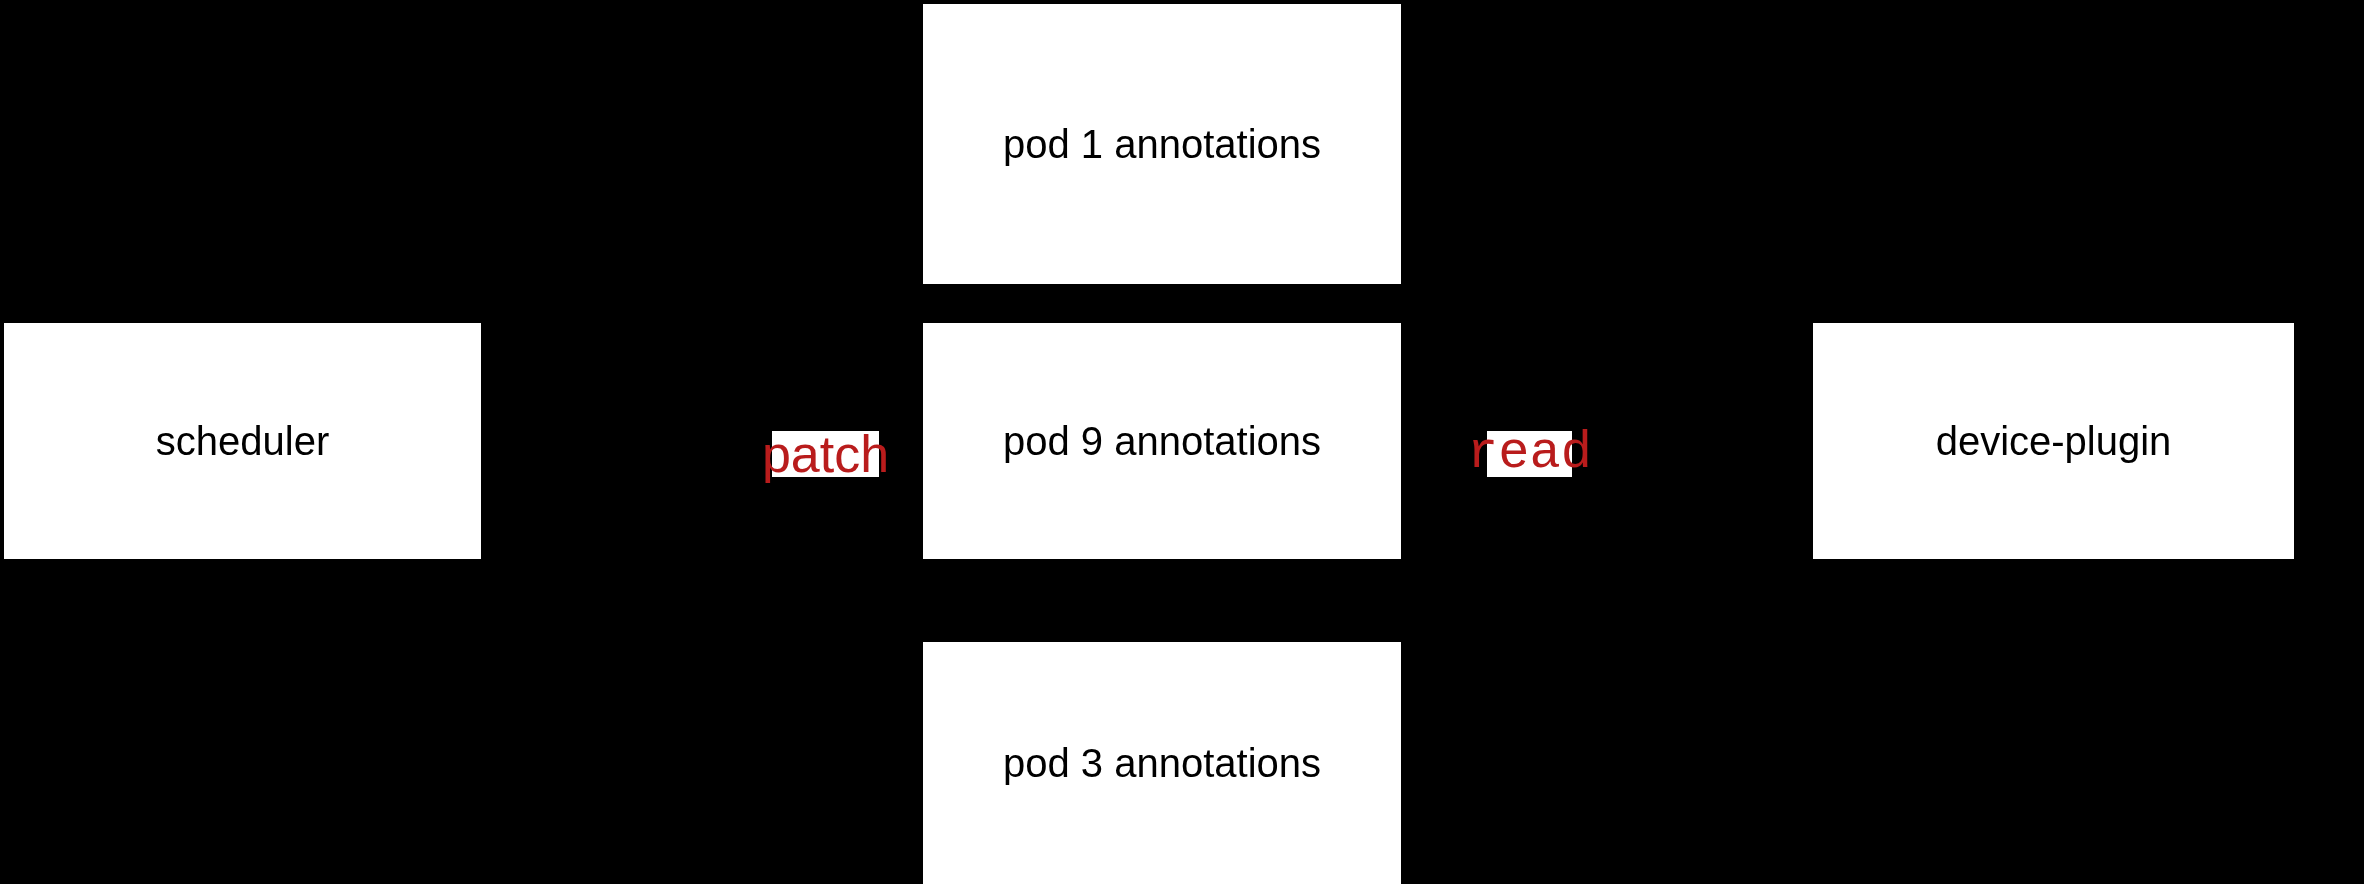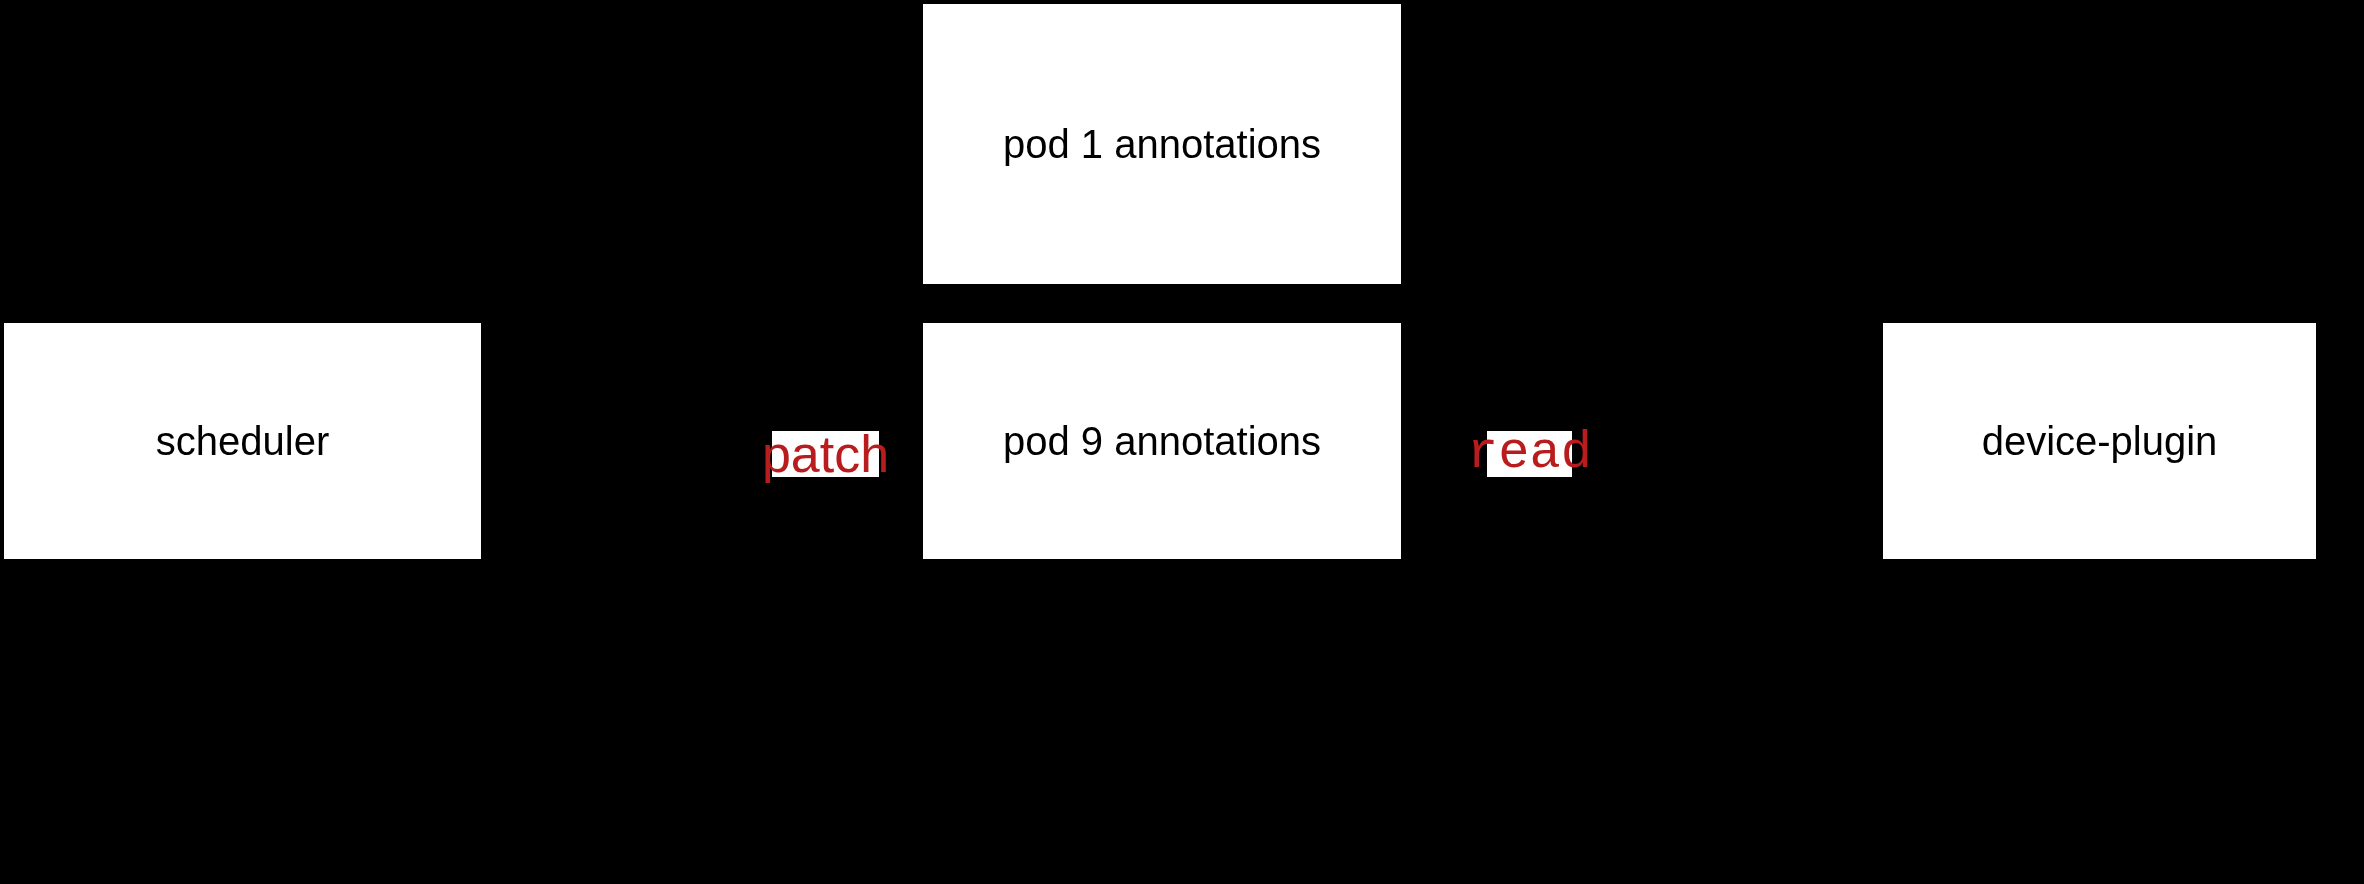--- a/index.html
+++ b/index.html
@@ -48,21 +48,21 @@
   .edge-line {
     position: absolute;
     background: #000000;
   }
 
   
   #node-scheduler      { left: 4px;    top: 323px; width: 477px; height: 236px; }
   #node-pod1           { left: 923px;  top: 4px;   width: 478px; height: 280px; }
   #node-pod2           { left: 923px;  top: 323px; width: 478px; height: 236px; }
   #node-pod3           { left: 923px;  top: 642px; width: 478px; height: 242px; }
-  #node-device-plugin  { left: 1883px; top: 323px; width: 433px; height: 236px; }
+  #node-device-plugin  { left: 1813px; top: 323px; width: 481px; height: 236px; }
 
   
   #label-patch { left: 772px;  top: 431px; width: 107px; }
   #label-read  { left: 1487px; top: 431px; width: 85px; font-family: Liberation Mono, monospace;  }
 
   
   #edge-sched-pod2      { left: 481px;  top: 439px; width: 442px; height: 3px; }
   #edge-pod2-device     { left: 1401px; top: 439px; width: 482px; height: 3px; }
   #edge-sched-pod1-h    { left: 481px;  top: 439px; width: 221px; height: 3px; }
   #edge-sched-pod1-v    { left: 700px;  top: 122px; width: 3px;   height: 320px; }
@@ -96,20 +96,23 @@
   </div>
 
   <div class="node" id="node-pod1">
     <span class="node-label">pod 1 annotations</span>
   </div>
 
   <div class="node" id="node-pod2">
     <span class="node-label">pod 9 annotations</span>
   </div>
 
+  <div class="node" id="node-pod3">
+    <span class="node-label">pod 3 annotations</span>
+  </div>
 
   <div class="node" id="node-device-plugin">
     <span class="node-label">device-plugin</span>
   </div>
 
   <div class="edge-label" id="label-patch">patch</div>
   <div class="edge-label" id="label-read">read</div>
 
 </div>
 

